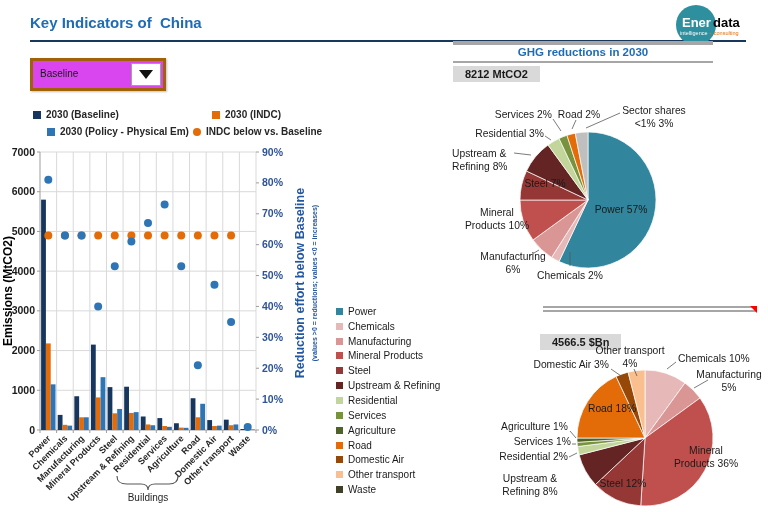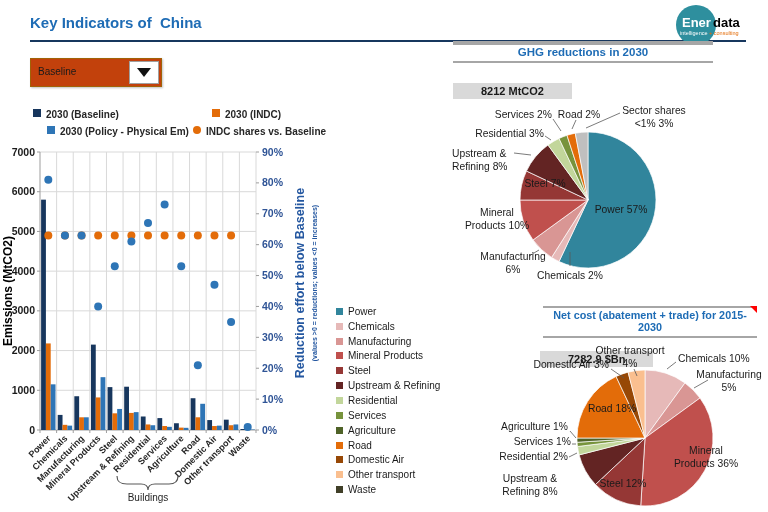--- a/index.html
+++ b/index.html
@@ -10,38 +10,38 @@
   .main-title{left:30px;top:14px;font-size:15px;font-weight:bold;color:#1E6CB5;white-space:pre;}
   .title-rule{left:30px;top:40px;width:716px;height:2px;background:#17375E;}
   
   .logo{left:668px;top:4px;width:98px;height:42px;text-align:center;}
   .logo-circle{position:absolute;left:8px;top:1px;width:40px;height:40px;border-radius:50%;background:#2E8F9E;}
   .logo-ener{position:absolute;left:14px;top:11px;color:#fff;font-weight:bold;font-size:13px;}
   .logo-data{position:absolute;left:45px;top:11px;color:#000000;font-weight:bold;font-size:13px;}
   .logo-tag{position:absolute;left:12px;top:26px;font-size:5.5px;white-space:nowrap;}
   .logo-tag .t1{color:#fff;} .logo-tag .t2{color:#E36C09;}
   
-  .dropdown{left:30px;top:58px;width:130px;height:27px;background:#c2410c;border:1px solid #a16207;
+  .dropdown{left:30px;top:58px;width:130px;height:27px;background:#d946ef;border:3px solid #a16207;
             box-shadow:1px 1px 2px rgba(0,0,0,.25);}
   .dropdown-value{position:absolute;left:7px;top:7px;font-size:10px;color:#1a1a1a;}
   .dropdown-btn{position:absolute;right:2px;top:2px;width:28px;height:21px;background:#fff;border:1px solid #a0a0a0;
             display:flex;align-items:center;justify-content:center;}
   .dd-arrow{width:0;height:0;border-left:7px solid transparent;border-right:7px solid transparent;border-top:9px solid #111;}
   
   .combo-legend{left:30px;top:107px;width:320px;height:38px;font-size:10px;font-weight:bold;color:#262626;}
-  .cl-item{position:absolute;display:flex;}
+  .cl-item{position:absolute;display:flex;align-items:center;}
   .cl-marker{width:8px;height:8px;margin-right:5px;flex:0 0 auto;}
   .cl-dot{border-radius:50%;}
   
   .panel{font-size:11.5px;}
   .rule-thick{height:4px;background:#a6a6a6;}
   .rule-thin{height:2px;background:#a6a6a6;margin-top:2px;}
   .panel-title{text-align:center;font-weight:bold;color:#1E6CB5;padding:1px 0 1px 0;}
   .total-box{display:inline-block;background:#D9D9D9;font-weight:bold;color:#1a1a1a;
-             font-size:11px;padding:2px 28px;margin-top:20px;}
+             font-size:11px;padding:2px 12px;margin-top:3px;}
   .red-flag{position:absolute;right:0;top:0;width:0;height:0;border-left:7px solid transparent;border-top:7px solid #FF0000;}
   
   .sector-legend{left:336px;top:304px;width:120px;}
   .sl-item{height:14.85px;display:flex;align-items:center;font-size:10px;color:#1a1a1a;}
   .sl-swatch{width:7px;height:7px;margin-right:5px;flex:0 0 auto;}
   svg text{font-family:"Liberation Sans",sans-serif;}
 </style>
 </head>
 <body>
 
@@ -72,21 +72,21 @@
       <div class="cl-item" style="left: 163px; top: 2px; margin-left: 19px;">
         <span class="cl-marker" style="background: rgb(227, 108, 9);"></span>
         <span>2030 (INDC)</span>
       </div>
       <div class="cl-item" style="left: 17px; top: 19px;">
         <span class="cl-marker" style="background: rgb(46, 117, 182);"></span>
         <span>2030 (Policy - Physical Em)</span>
       </div>
       <div class="cl-item" style="left: 163px; top: 19px;">
         <span class="cl-marker cl-dot" style="background: rgb(227, 108, 9);"></span>
-        <span>INDC shares vs. Baseline</span>
+        <span>INDC below vs. Baseline</span>
       </div>
     </div>
 
   <svg class="abs" id="combo" style="left:0;top:143px;" width="340" height="369">
       <line x1="40" y1="287" x2="256" y2="287" stroke="#9d9d9d" stroke-width="1"></line>
       <line x1="40" y1="247.28571428571428" x2="256" y2="247.28571428571428" stroke="#D9D9D9" stroke-width="1"></line>
       <line x1="40" y1="207.57142857142856" x2="256" y2="207.57142857142856" stroke="#D9D9D9" stroke-width="1"></line>
       <line x1="40" y1="167.85714285714286" x2="256" y2="167.85714285714286" stroke="#D9D9D9" stroke-width="1"></line>
       <line x1="40" y1="128.14285714285714" x2="256" y2="128.14285714285714" stroke="#D9D9D9" stroke-width="1"></line>
       <line x1="40" y1="88.42857142857142" x2="256" y2="88.42857142857142" stroke="#D9D9D9" stroke-width="1"></line>
@@ -327,24 +327,23 @@
       <text x="112" y="18" text-anchor="end" font-size="10.3" fill="#1a1a1a"><tspan x="112" y="18">Services 2%</tspan></text>
       <polyline points="132,29 136,20" stroke="#595959" stroke-width="0.8" fill="none"></polyline>
       <text x="139" y="18" text-anchor="middle" font-size="10.3" fill="#1a1a1a"><tspan x="139" y="18">Road 2%</tspan></text>
       <polyline points="146,28 180,13" stroke="#595959" stroke-width="0.8" fill="none"></polyline>
       <text x="214" y="14" text-anchor="middle" font-size="10.3" fill="#1a1a1a"><tspan x="214" y="14">Sector shares</tspan><tspan x="214" y="27">&lt;1% 3%</tspan></text>
     </svg>
 
   <div class="abs panel" style="left:543px;top:306px;width:214px;font-size:10.8px;">
     <div class="red-flag"></div>
     <div class="rule-thin" style="margin-top:0;"></div>
-    <div class="panel-title">Net cost (abatement + trade) for 2015-2030</div>
     <div class="rule-thin"></div>
   </div>
-  <div class="abs total-box" style="left:540px;top:331px;">7282.9 $Bn</div>
+  <div class="abs total-box" style="left:540px;top:331px;">4566.5 $Bn</div>
   <svg class="abs" id="pie2" style="left:440px;top:340px;" width="328" height="172">
       <path d="M 205 98 L 205 30 A 68 68 0 0 1 244.96939715588817 42.98684438250358 Z" fill="#E6B9B8" stroke="#fff" stroke-width="0.7"></path>
       <path d="M 205 98 L 244.96939715588817 42.98684438250358 A 68 68 0 0 1 260.0131556174964 58.030602844111826 Z" fill="#D99694" stroke="#fff" stroke-width="0.7"></path>
       <path d="M 205 98 L 260.0131556174964 58.030602844111826 A 68 68 0 0 1 200.7302446720067 165.86581753312248 Z" fill="#C0504D" stroke="#fff" stroke-width="0.7"></path>
       <path d="M 205 98 L 200.7302446720067 165.86581753312248 A 68 68 0 0 1 155.43013333534404 144.54920320315085 Z" fill="#953735" stroke="#fff" stroke-width="0.7"></path>
       <path d="M 205 98 L 155.43013333534404 144.54920320315085 A 68 68 0 0 1 139.1363450432531 114.91091232721016 Z" fill="#632423" stroke="#fff" stroke-width="0.7"></path>
       <path d="M 205 98 L 139.1363450432531 114.91091232721016 A 68 68 0 0 1 137.5362003106155 106.52265988237265 Z" fill="#C2D69B" stroke="#fff" stroke-width="0.7"></path>
       <path d="M 205 98 L 137.5362003106155 106.52265988237265 A 68 68 0 0 1 137.13418246687752 102.2697553279933 Z" fill="#77933C" stroke="#fff" stroke-width="0.7"></path>
       <path d="M 205 98 L 137.13418246687752 102.2697553279933 A 68 68 0 0 1 137 97.99999999999996 Z" fill="#4F6228" stroke="#fff" stroke-width="0.7"></path>
       <path d="M 205 98 L 137 97.99999999999996 A 68 68 0 0 1 176.04700817357508 36.47176043231066 Z" fill="#E36C09" stroke="#fff" stroke-width="0.7"></path>

